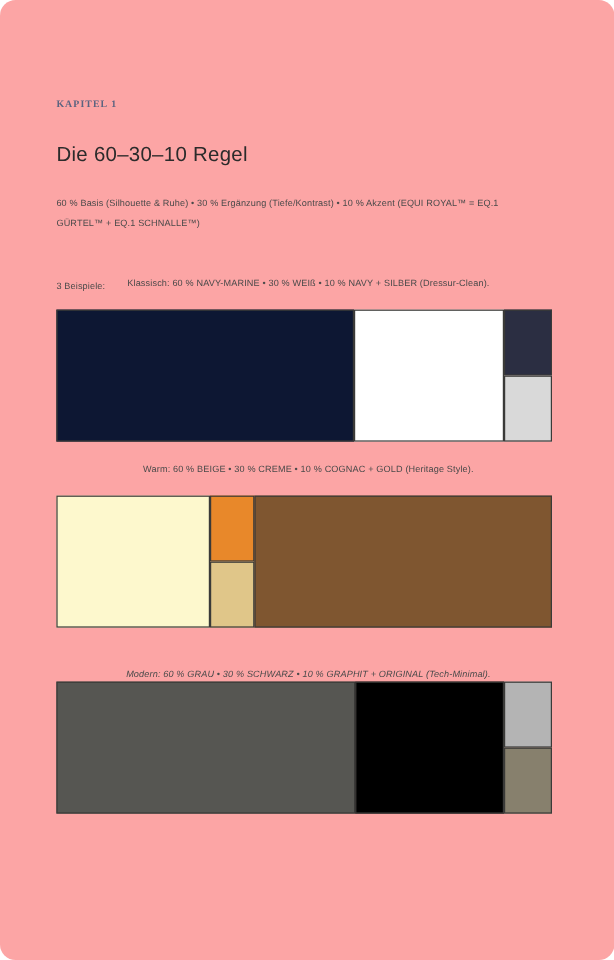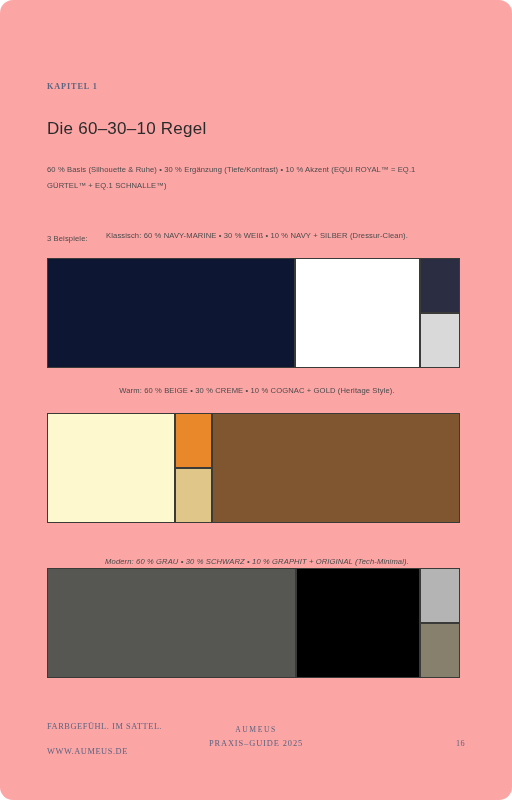--- a/index.html
+++ b/index.html
@@ -188,25 +188,14 @@
   <div class="caption cap-3">Modern: 60 % GRAU • 30 % SCHWARZ • 10 % GRAPHIT + ORIGINAL (Tech-Minimal).</div>
   <div class="palette pal-3">
     <div class="swatch base" style="background:#565652"></div>
     <div class="swatch second" style="background:#000000"></div>
     <div class="swatch-stack stack">
       <div class="swatch" style="background:#b4b4b4"></div>
       <div class="swatch" style="background:#87806d"></div>
     </div>
   </div>
 
-  <div class="footer">
-    <div class="footer-left">
-      <span>FARBGEFÜHL. IM SATTEL.</span>
-      <span class="line2">WWW.AUMEUS.DE</span>
-    </div>
-    <div class="footer-center">
-      <div class="brand">AUMEUS</div>
-      <div class="guide">PRAXIS–GUIDE 2025</div>
-    </div>
-    <div class="footer-page">16</div>
-  </div>
 
 </div>
 
 </body></html>

